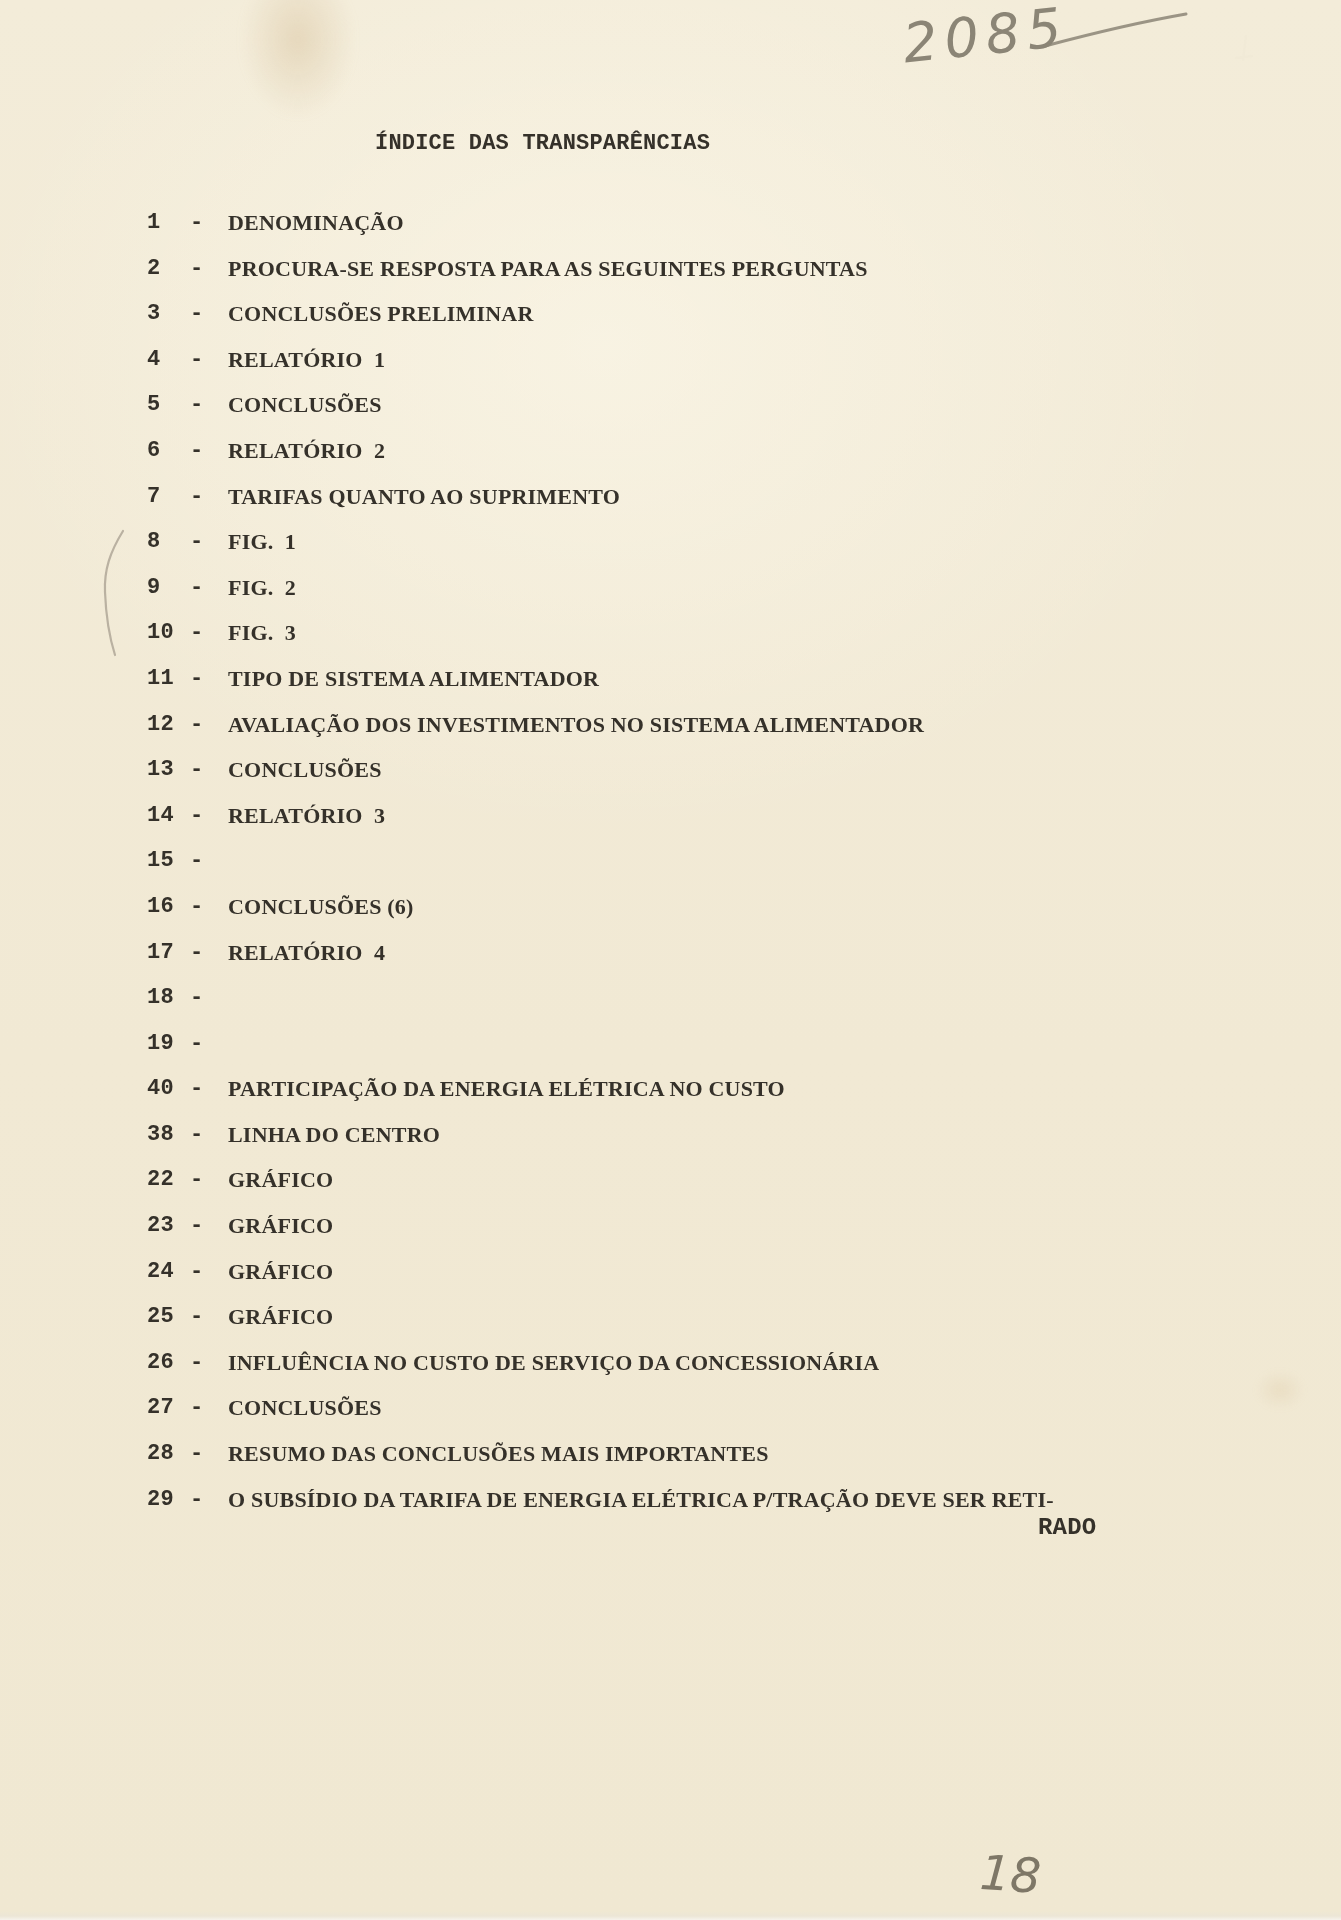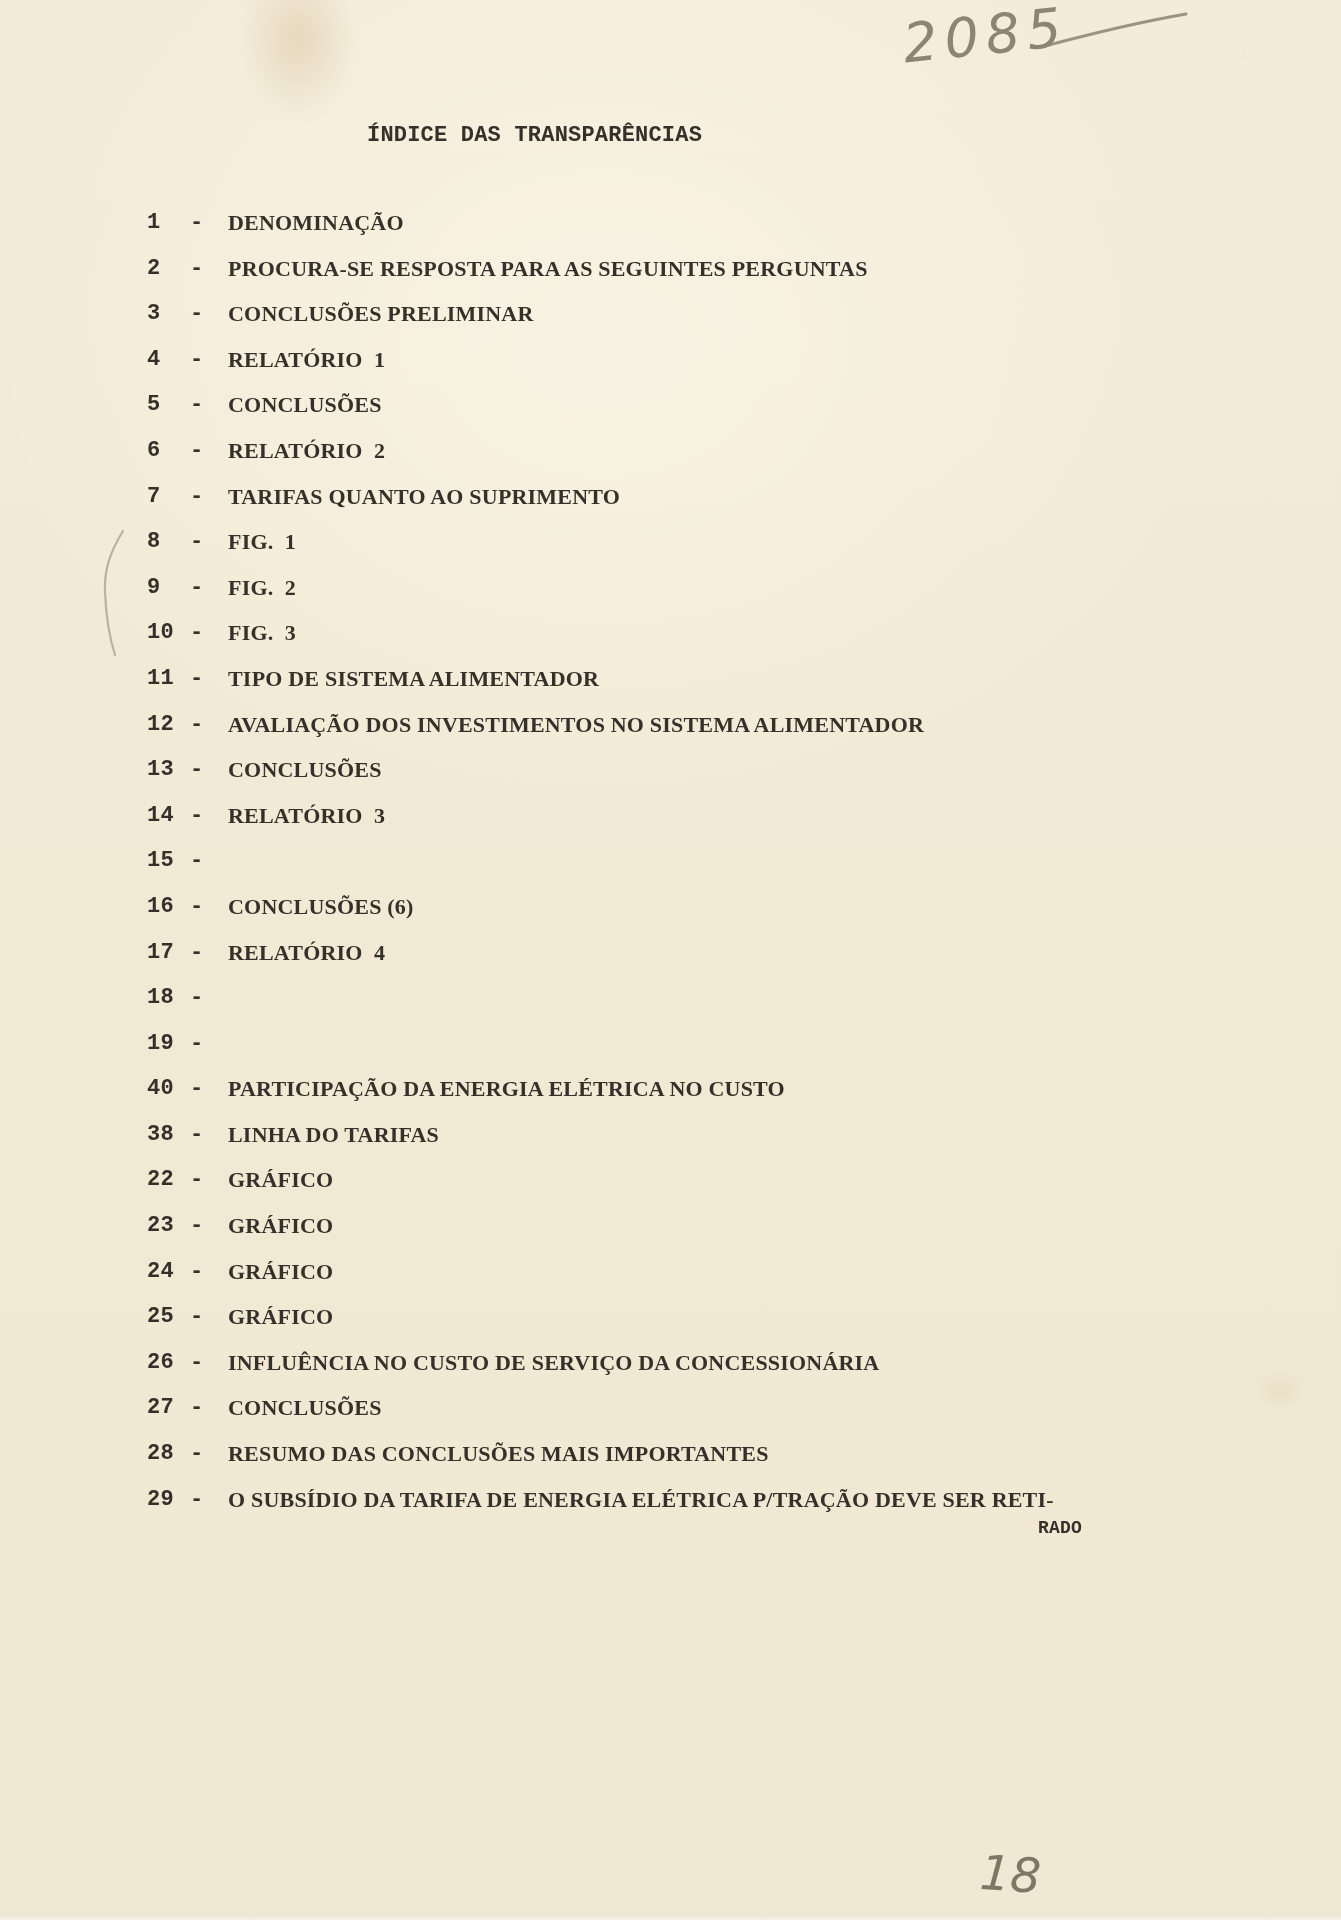--- a/index.html
+++ b/index.html
@@ -21,30 +21,30 @@
     border-radius:50%;
   }
   .stain-small {
     position:absolute; left:1255px; top:1370px; width:50px; height:40px;
     background:radial-gradient(ellipse, rgba(205,175,125,0.18), rgba(205,175,125,0) 70%);
     filter:blur(3px);
   }
   .typed { color:#35312a; font-weight:700; letter-spacing:0.2px; }
   .page-title {
     position:absolute; left:363px; top:119px;
-    font-size:22px; line-height:26px; white-space:pre; margin:4px;
+    font-size:22px; line-height:26px; white-space:pre; margin:12px;
   }
   .index-list { position:absolute; left:147px; top:210px; }
   .index-row { display:flex; height:45.6px; font-size:22px; line-height:26px; }
   .col-num  { width:43px; white-space:pre; }
   .col-dash { width:38px; white-space:pre; }
   .col-label{ white-space:pre;font-family:Liberation Serif, serif; }
   .continuation {
     position:absolute; left:1038px; top:1515px;
-    font-size:18px; line-height:26px; white-space:pre;
+    font-size:24px; line-height:26px; white-space:pre;
   }
   .hand { color:#8b8576; font-family:"DejaVu Sans",sans-serif; font-style:italic; }
   .hand-docnum {
     position:absolute; left:903px; top:6px;
     font-size:54px; letter-spacing:7px; line-height:60px;
     transform:rotate(-6deg); font-weight:400;
   }
   .hand-pagenum {
     position:absolute; left:980px; top:1848px;
     font-size:48px; line-height:52px; color:#7e7767;
@@ -181,21 +181,21 @@
 
   <div class="index-row typed">
     <span class="col-num">40</span>
     <span class="col-dash">-</span>
     <span class="col-label">PARTICIPAÇÃO DA ENERGIA ELÉTRICA NO CUSTO</span>
   </div>
 
   <div class="index-row typed">
     <span class="col-num">38</span>
     <span class="col-dash">-</span>
-    <span class="col-label">LINHA DO TARIFAS</span>
+    <span class="col-label">LINHA DO CENTRO</span>
   </div>
 
   <div class="index-row typed">
     <span class="col-num">22</span>
     <span class="col-dash">-</span>
     <span class="col-label">GRÁFICO</span>
   </div>
 
   <div class="index-row typed">
     <span class="col-num">23</span>

